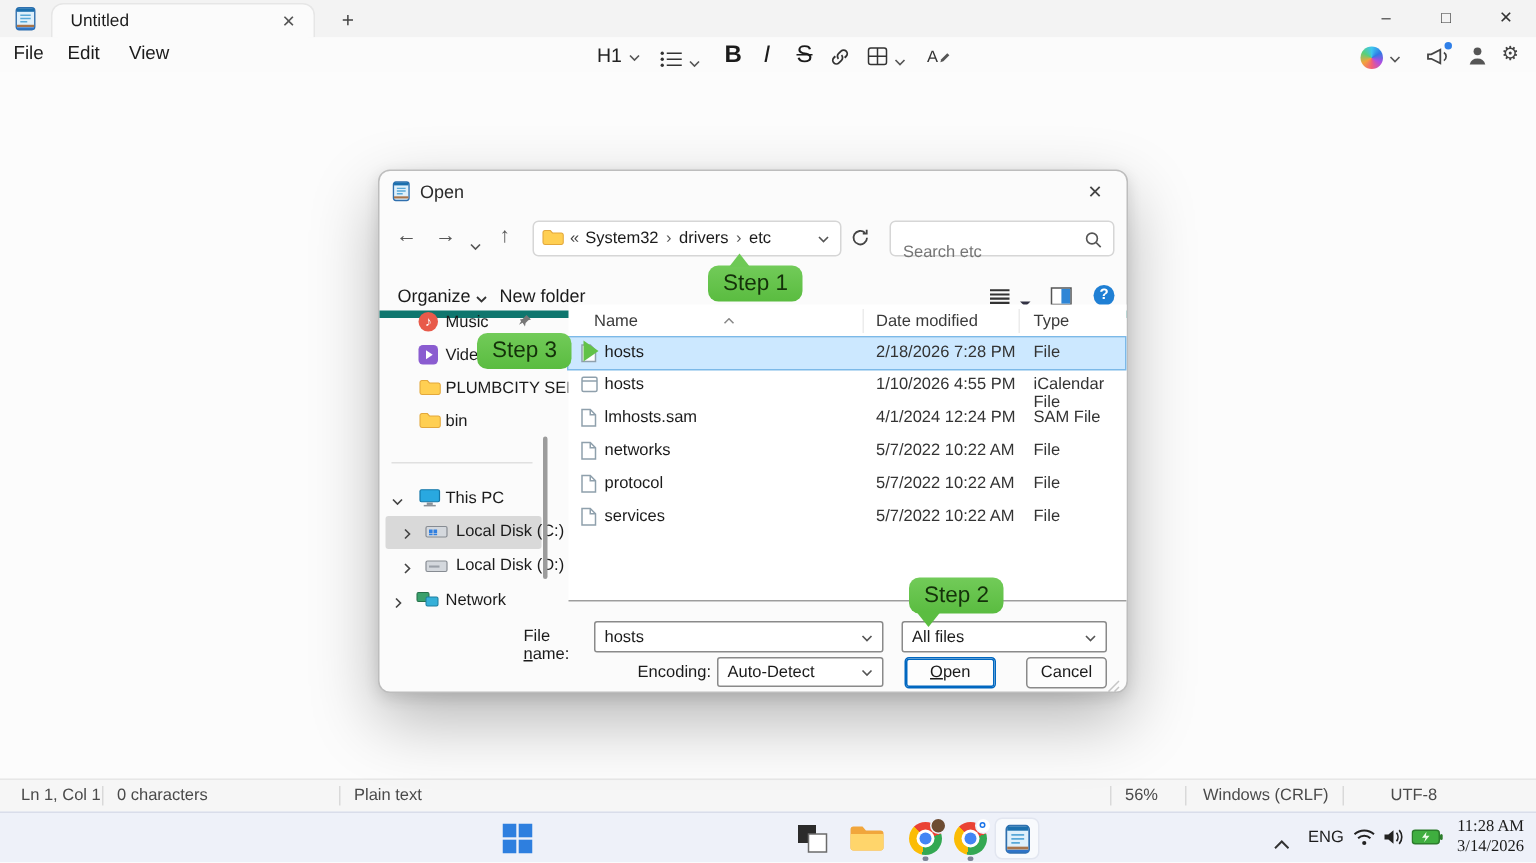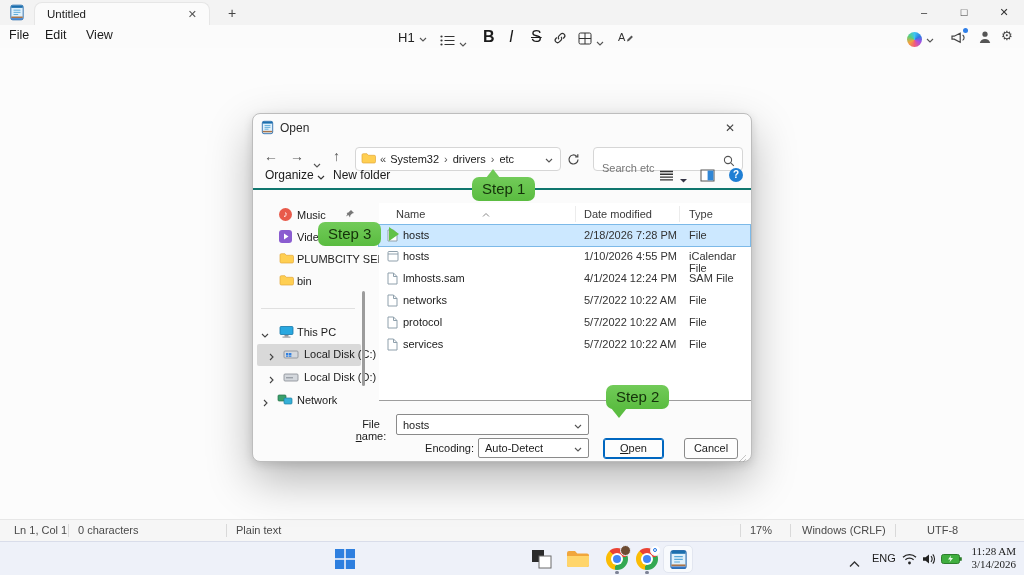--- a/index.html
+++ b/index.html
@@ -38,21 +38,21 @@
   
   .dialog { left:252px; top:113px; width:500px; height:349px; background:#fbfbfb; border:1px solid #bdbdbd; border-radius:8px; box-shadow:0 18px 45px rgba(0,0,0,.28), 0 3px 10px rgba(0,0,0,.12); z-index:10; }
   .dlg-title { left:0; top:0; width:100%; height:28px; }
   .dlg-title .t { left:27px; top:7px; font-size:12px; color:#2b2b2b; }
   .dlg-close { right:6px; top:4px; width:30px; height:20px; text-align:center; line-height:20px; font-size:12px; color:#444; }
   .navbtn { font-size:14px; color:#565656; top:34px; }
   .crumbbox { left:102px; top:33px; width:206px; height:24px; border:1px solid #d6d6d6; border-radius:4px; background:#fff; display:flex; align-items:center; font-size:11px; color:#1b1b1b; padding-left:5px; }
   .crumbbox .sep { color:#555; margin:0 5px; font-size:11px; }
   .searchbox { left:340px; top:33px; width:150px; height:24px; border:1px solid #d6d6d6; border-radius:4px; background:#fff; }
   .searchbox input { width:118px; height:37px; border:none; outline:none; background:transparent; font-size:11px; color:#333; margin:1px 0 0 8px; font-family:inherit; }
-  .cmdbar { left:0; top:48px; width:100%; height:28px; border-bottom:2px solid #0f766e; font-size:12px; color:#1b1b1b; }
+  .cmdbar { left:0; top:70px; width:100%; height:28px; border-bottom:5px solid #0f766e; font-size:12px; color:#1b1b1b; }
   .pane { left:126px; top:89px; width:372px; height:198px; background:#fff; border-bottom:1px solid #9d9d9d; }
   .hdr { font-size:11px; color:#3a3a3a; top:5px; }
   .hsep { width:1px; height:16px; background:#ececec; top:3px; }
   .frow { left:0; width:371px; height:21px; font-size:11px; color:#1b1b1b; }
   .frow .nm { left:24px; top:4px; }
   .frow .dt { left:205px; top:4px; color:#333; }
   .frow .ty { left:310px; top:4px; color:#333; }
   .frow.sel { background:#cce8ff; outline:1px solid #7cb9e8; }
   .side { left:0; top:89px; width:126px; height:208px; overflow:hidden; }
   .sitem { left:0; width:112px; height:22px; font-size:11px; color:#1b1b1b; }
@@ -376,23 +376,29 @@
         <span class="abs" style="left:8px;top:4px"><svg width="11" height="13">
               <path d="M1 1h5.5L10 4.5V12H1z" fill="#fff" stroke="#8fa0ac"></path>
               <path d="M6.5 1v3.5H10" fill="none" stroke="#8fa0ac"></path>
             </svg></span>
         <span class="abs nm">services</span>
         <span class="abs dt">5/7/2022 10:22 AM</span>
         <span class="abs ty">File</span>
       </div>
     </div>
 
-    <span class="abs ftr-label" style="left:96px;top:304px;width:44px;text-align:center"><span>File </span><span style="text-decoration:underline">n</span><span>ame:</span></span>
+    <span class="abs ftr-label" style="left:96px;top:304px;width:44px;text-align:left"><span>File </span><span style="text-decoration:underline">n</span><span>ame:</span></span>
     <div class="abs combo" style="left:143px;top:300px;width:193px;height:21px;padding-left:0">
       <input class="comboinput" value="hosts" style="">
+      <span class="chev"><svg width="8" height="5">
+            <path d="M1 1l3 3 3-3" fill="none" stroke="#555" stroke-width="1.1"></path>
+          </svg></span>
+    </div>
+    <div class="abs combo" style="left:348px;top:300px;width:137px;height:21px">
+      <span class="cv">All files</span>
       <span class="chev"><svg width="8" height="5">
             <path d="M1 1l3 3 3-3" fill="none" stroke="#555" stroke-width="1.1"></path>
           </svg></span>
     </div>
     <span class="abs ftr-label" style="left:160px;top:328px;width:61px;text-align:right">Encoding:</span>
     <div class="abs combo" style="left:225px;top:324px;width:111px;height:20px">
       <span class="cv">Auto-Detect</span>
       <span class="chev"><svg width="8" height="5">
             <path d="M1 1l3 3 3-3" fill="none" stroke="#555" stroke-width="1.1"></path>
           </svg></span>
@@ -413,21 +419,21 @@
   <div class="callout" style="left:318px;top:222px">Step 3</div>
   <div class="tail" style="left:389px;top:227px;border-top:7px solid transparent;border-bottom:7px solid transparent;border-left:10px solid #62c248"></div>
 
   <div class="abs statusbar">
     <span class="abs seg" style="left:14px">Ln 1, Col 1</span>
     <span class="abs vsep" style="left:68px"></span>
     <span class="abs seg" style="left:78px">0 characters</span>
     <span class="abs vsep" style="left:226px"></span>
     <span class="abs seg" style="left:236px">Plain text</span>
     <span class="abs vsep" style="left:740px"></span>
-    <span class="abs seg" style="left:750px">17%</span>
+    <span class="abs seg" style="left:750px">56%</span>
     <span class="abs vsep" style="left:790px"></span>
     <span class="abs seg" style="left:802px">Windows (CRLF)</span>
     <span class="abs vsep" style="left:895px"></span>
     <span class="abs seg" style="left:927px">UTF-8</span>
   </div>
 
   <div class="abs taskbar">
     <span class="abs" style="left:335px;top:7px">
       <svg width="20" height="20">
           <rect x="0" y="0" width="9.2" height="9.2" fill="#2e7fdf"></rect>

